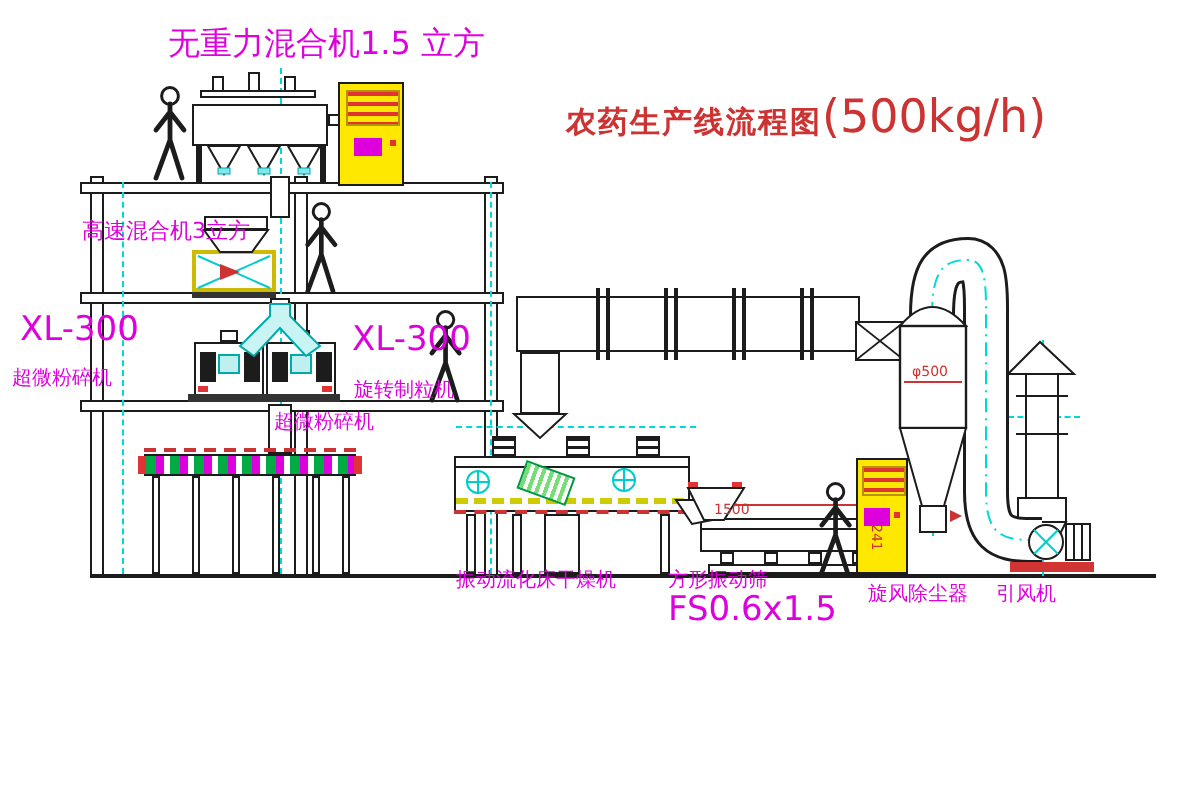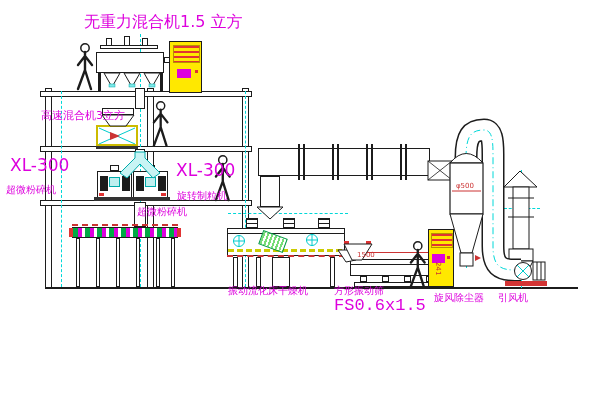--- a/index.html
+++ b/index.html
@@ -213,35 +213,37 @@
       <circle cx="11" cy="5" r="4.2" fill="#fff" stroke="#1c1c1c" stroke-width="1.5"></circle>
       <path d="M11,9 L11,27 M11,13 L4,22 M11,13 L18,22 M11,27 L4,46 M11,27 L17,46" stroke="#1c1c1c" stroke-width="2.4" fill="none" stroke-linecap="round"></path>
     </g>
     <g transform="translate(407,241) scale(0.98)">
       <circle cx="11" cy="5" r="4.2" fill="#fff" stroke="#1c1c1c" stroke-width="1.5"></circle>
       <path d="M11,9 L11,27 M11,13 L4,22 M11,13 L18,22 M11,27 L4,46 M11,27 L17,46" stroke="#1c1c1c" stroke-width="2.4" fill="none" stroke-linecap="round"></path>
     </g>
   </svg>
 
   <div class="abs" style="left:283px;top:46px;display:flex;align-items:baseline;color:#cc3333;">
+    <span style="font-size:15px;font-weight:bold;letter-spacing:1px;">农药生产线流程图</span>
+    <span style="font-size:23px;font-weight:400;">(500kg/h)</span>
   </div>
 
   <div class="lbl" style="left:84px;top:14px;font-size:16px;">无重力混合机1.5 立方</div>
   <div class="lbl" style="left:41px;top:110px;font-size:11px;">高速混合机3立方</div>
 
   <div class="lbl" style="left:10px;top:157px;font-size:17px;">XL-300</div>
   <div class="lbl" style="left:6px;top:185px;font-size:10px;">超微粉碎机</div>
   <div class="lbl" style="left:176px;top:162px;font-size:17px;">XL-300</div>
   <div class="lbl" style="left:177px;top:191px;font-size:10px;">旋转制粒机</div>
 
   <div class="lbl" style="left:137px;top:207px;font-size:10px;">超微粉碎机</div>
 
   <div class="lbl" style="left:228px;top:286px;font-size:10px;">振动流化床干燥机</div>
   <div class="lbl" style="left:334px;top:286px;font-size:10px;">方形振动筛</div>
-  <div class="lbl" style="left:334px;top:297px;font-size:17px;font-family:Liberation Mono, monospace;">FS0.6x1.5</div>
+  <div class="lbl" style="left:334px;top:297px;font-size:17px;">FS0.6x1.5</div>
 
   <div class="lbl" style="left:434px;top:293px;font-size:10px;">旋风除尘器</div>
   <div class="lbl" style="left:498px;top:293px;font-size:10px;">引风机</div>
 
   <div class="dim" style="left:357px;top:252px;">1500</div>
   <div class="dim" style="left:441px;top:262px;transform:rotate(90deg);transform-origin:left top;">241</div>
   <div class="dim" style="left:456px;top:183px;">φ500</div>
 
 </div>
 

